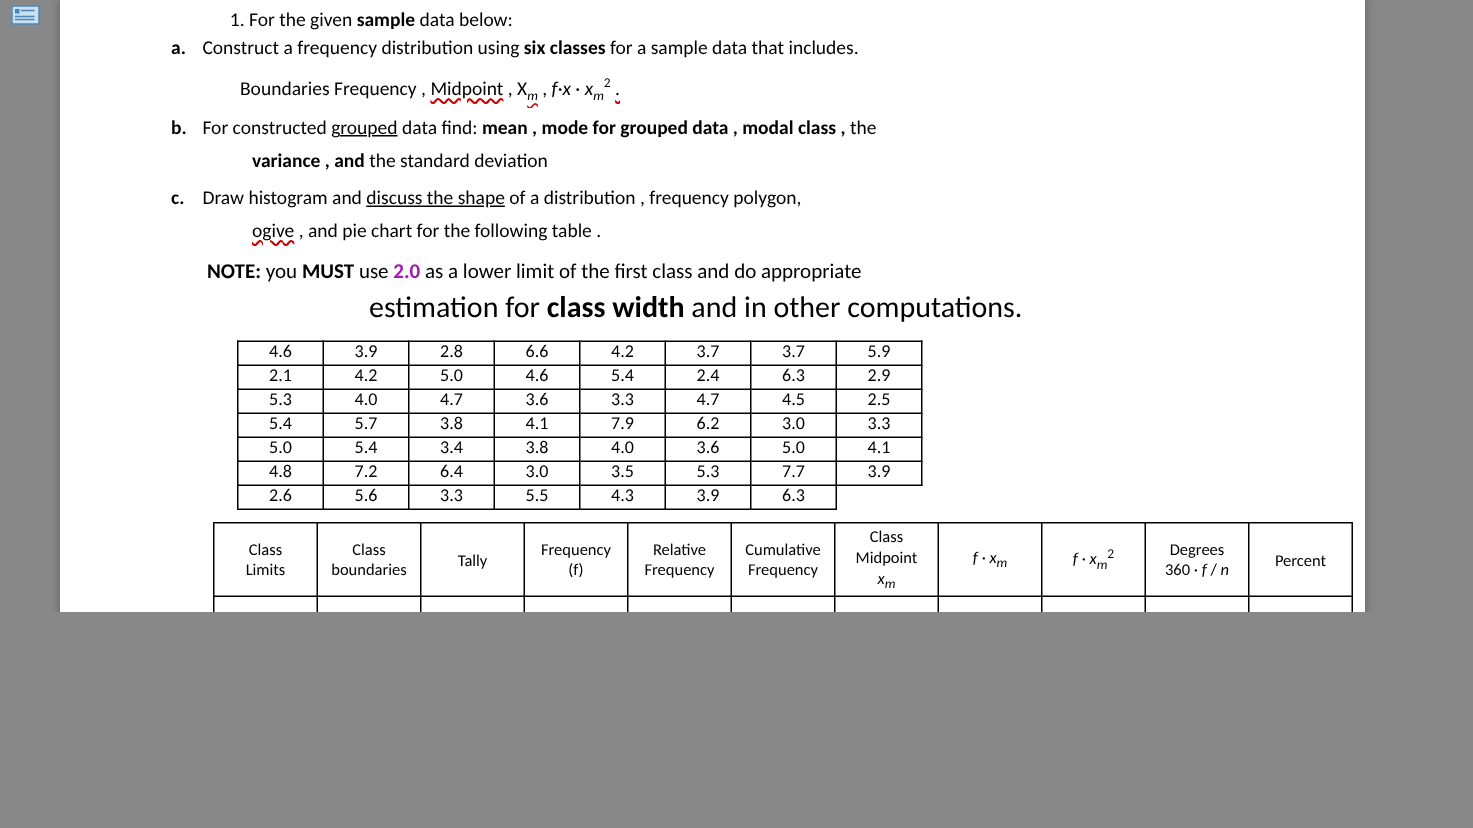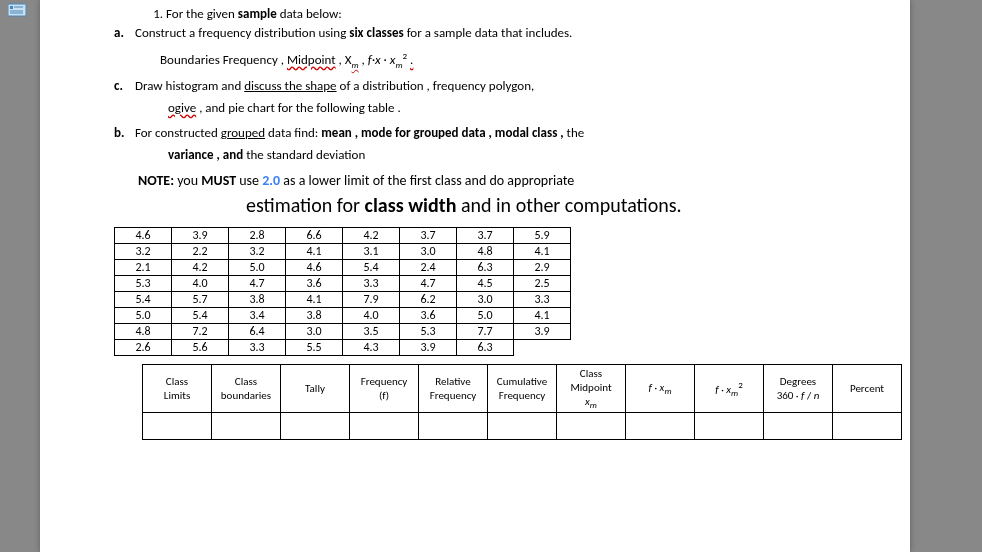--- a/index.html
+++ b/index.html
@@ -1,32 +1,32 @@
 <!DOCTYPE html>
 <html><head>
 <meta charset="utf-8">
 <style>
   html,body{margin:0;padding:0;background:#888;font-family:Calibri,Arial,sans-serif;font-size:13px;color:#000}
-  .viewport{width:982px;height:552px;background:#888;position:relative;overflow:hidden}
+  .viewport{width:982px;height:408px;background:#888;position:relative;overflow:hidden}
   .page{width:870px;min-height:552px;background:#fff;margin:0 0 0 40px;box-shadow:0 0 6px rgba(0,0,0,.3);padding:6px 36px 20px 46px;box-sizing:border-box;position:relative}
   .tab-strip{position:absolute;left:8px;top:2px}
   .tab-strip svg{display:block}
   ol.num{list-style:decimal;margin:0 0 0 80px;padding:0;font-weight:bold}
   ol.num li{margin:0 0 4px 0;font-weight:normal}
   ol.alpha{list-style:none;margin:2px 0 0 28px;padding:0}
   ol.alpha>li{margin:0 0 4px 0}
   .lbl{font-weight:bold;display:inline-block;width:18px}
   .para{margin:8px 0 6px 46px;line-height:1.7}
   .para2{margin:4px 0 6px 54px;line-height:1.7}
   .under{text-decoration:underline}
   .wavy{text-decoration-line:underline;text-decoration-style:wavy;text-decoration-color:#c00}
-  .red{color:#3b82f6;font-weight:bold}
+  .red{color:#a21caf;font-weight:bold}
   .note{margin:4px 0 4px 52px;font-size:14px}
   .note2{margin:0 0 10px 160px;font-size:20px}
-  table.data{border-collapse:collapse;margin:6px 0 0 28px}
+  table.data{border-collapse:collapse;margin:6px 0 0 72px}
   table.data td{border:1px solid #000;width:56px;text-align:center;font-size:12px;padding:0 0;line-height:1.25}
   table.hdr{border-collapse:collapse;margin:8px 0 0 56px;table-layout:fixed;width:760px}
   table.hdr td{border:1px solid #000;font-size:11px;text-align:center;vertical-align:middle;height:40px;padding:2px 3px;line-height:1.25}
   table.hdr tr.empty td{height:22px}
   sub{font-size:9px;vertical-align:sub}
   sup{font-size:9px;vertical-align:super}
   .sub-ital{font-style:italic}
 </style>
 </head>
 <body>
@@ -48,28 +48,28 @@
 
 <ol class="alpha">
   <li>
     <span class="lbl">a.</span>
     <span><span>Construct a frequency distribution using</span> <b>six classes</b> <span>for a sample data that includes.</span></span>
     <div class="para">
       <span>Boundaries Frequency ,</span> <span class="wavy">Midpoint</span> , <span>X</span><sub class="wavy sub-ital">m</sub> , <span class="sub-ital">f·x</span> · <span class="sub-ital">x</span><sub class="sub-ital">m</sub><sup>2</sup> <span class="wavy">.</span>
     </div>
   </li>
   <li>
+    <span class="lbl">b.</span>
+    <span><span>For constructed</span> <span class="under">grouped</span> <span>data find:</span> <b>mean , mode for grouped data , modal class ,</b> <span>the</span></span>
+    <div class="para2"><b>variance , and</b> <span>the standard deviation</span></div>
+  </li>
+  <li>
     <span class="lbl">c.</span>
     <span><span>Draw histogram and</span> <span class="under">discuss the shape</span> <span>of a distribution , frequency polygon,</span></span>
     <div class="para2"><span class="wavy">ogive</span> <span>, and pie chart for the following table .</span></div>
-  </li>
-  <li>
-    <span class="lbl">b.</span>
-    <span><span>For constructed</span> <span class="under">grouped</span> <span>data find:</span> <b>mean , mode for grouped data , modal class ,</b> <span>the</span></span>
-    <div class="para2"><b>variance , and</b> <span>the standard deviation</span></div>
   </li>
 </ol>
 
 <div class="note">
   <b>NOTE:</b> <span>you</span> <b>MUST</b> <span>use</span> <span class="red">2.0</span> <span>as a lower limit of the first class and do appropriate</span>
 </div>
 <div class="note2">
   <span>estimation for</span> <b>class width</b> <span>and in other computations.</span>
 </div>
 
@@ -77,30 +77,20 @@
         <tbody id="dt">
           <tr>
             <td>4.6</td>
             <td>3.9</td>
             <td>2.8</td>
             <td>6.6</td>
             <td>4.2</td>
             <td>3.7</td>
             <td>3.7</td>
             <td>5.9</td>
-          </tr>
-          <tr>
-            <td>3.2</td>
-            <td>2.2</td>
-            <td>3.2</td>
-            <td>4.1</td>
-            <td>3.1</td>
-            <td>3.0</td>
-            <td>4.8</td>
-            <td>4.1</td>
           </tr>
           <tr>
             <td>2.1</td>
             <td>4.2</td>
             <td>5.0</td>
             <td>4.6</td>
             <td>5.4</td>
             <td>2.4</td>
             <td>6.3</td>
             <td>2.9</td>

